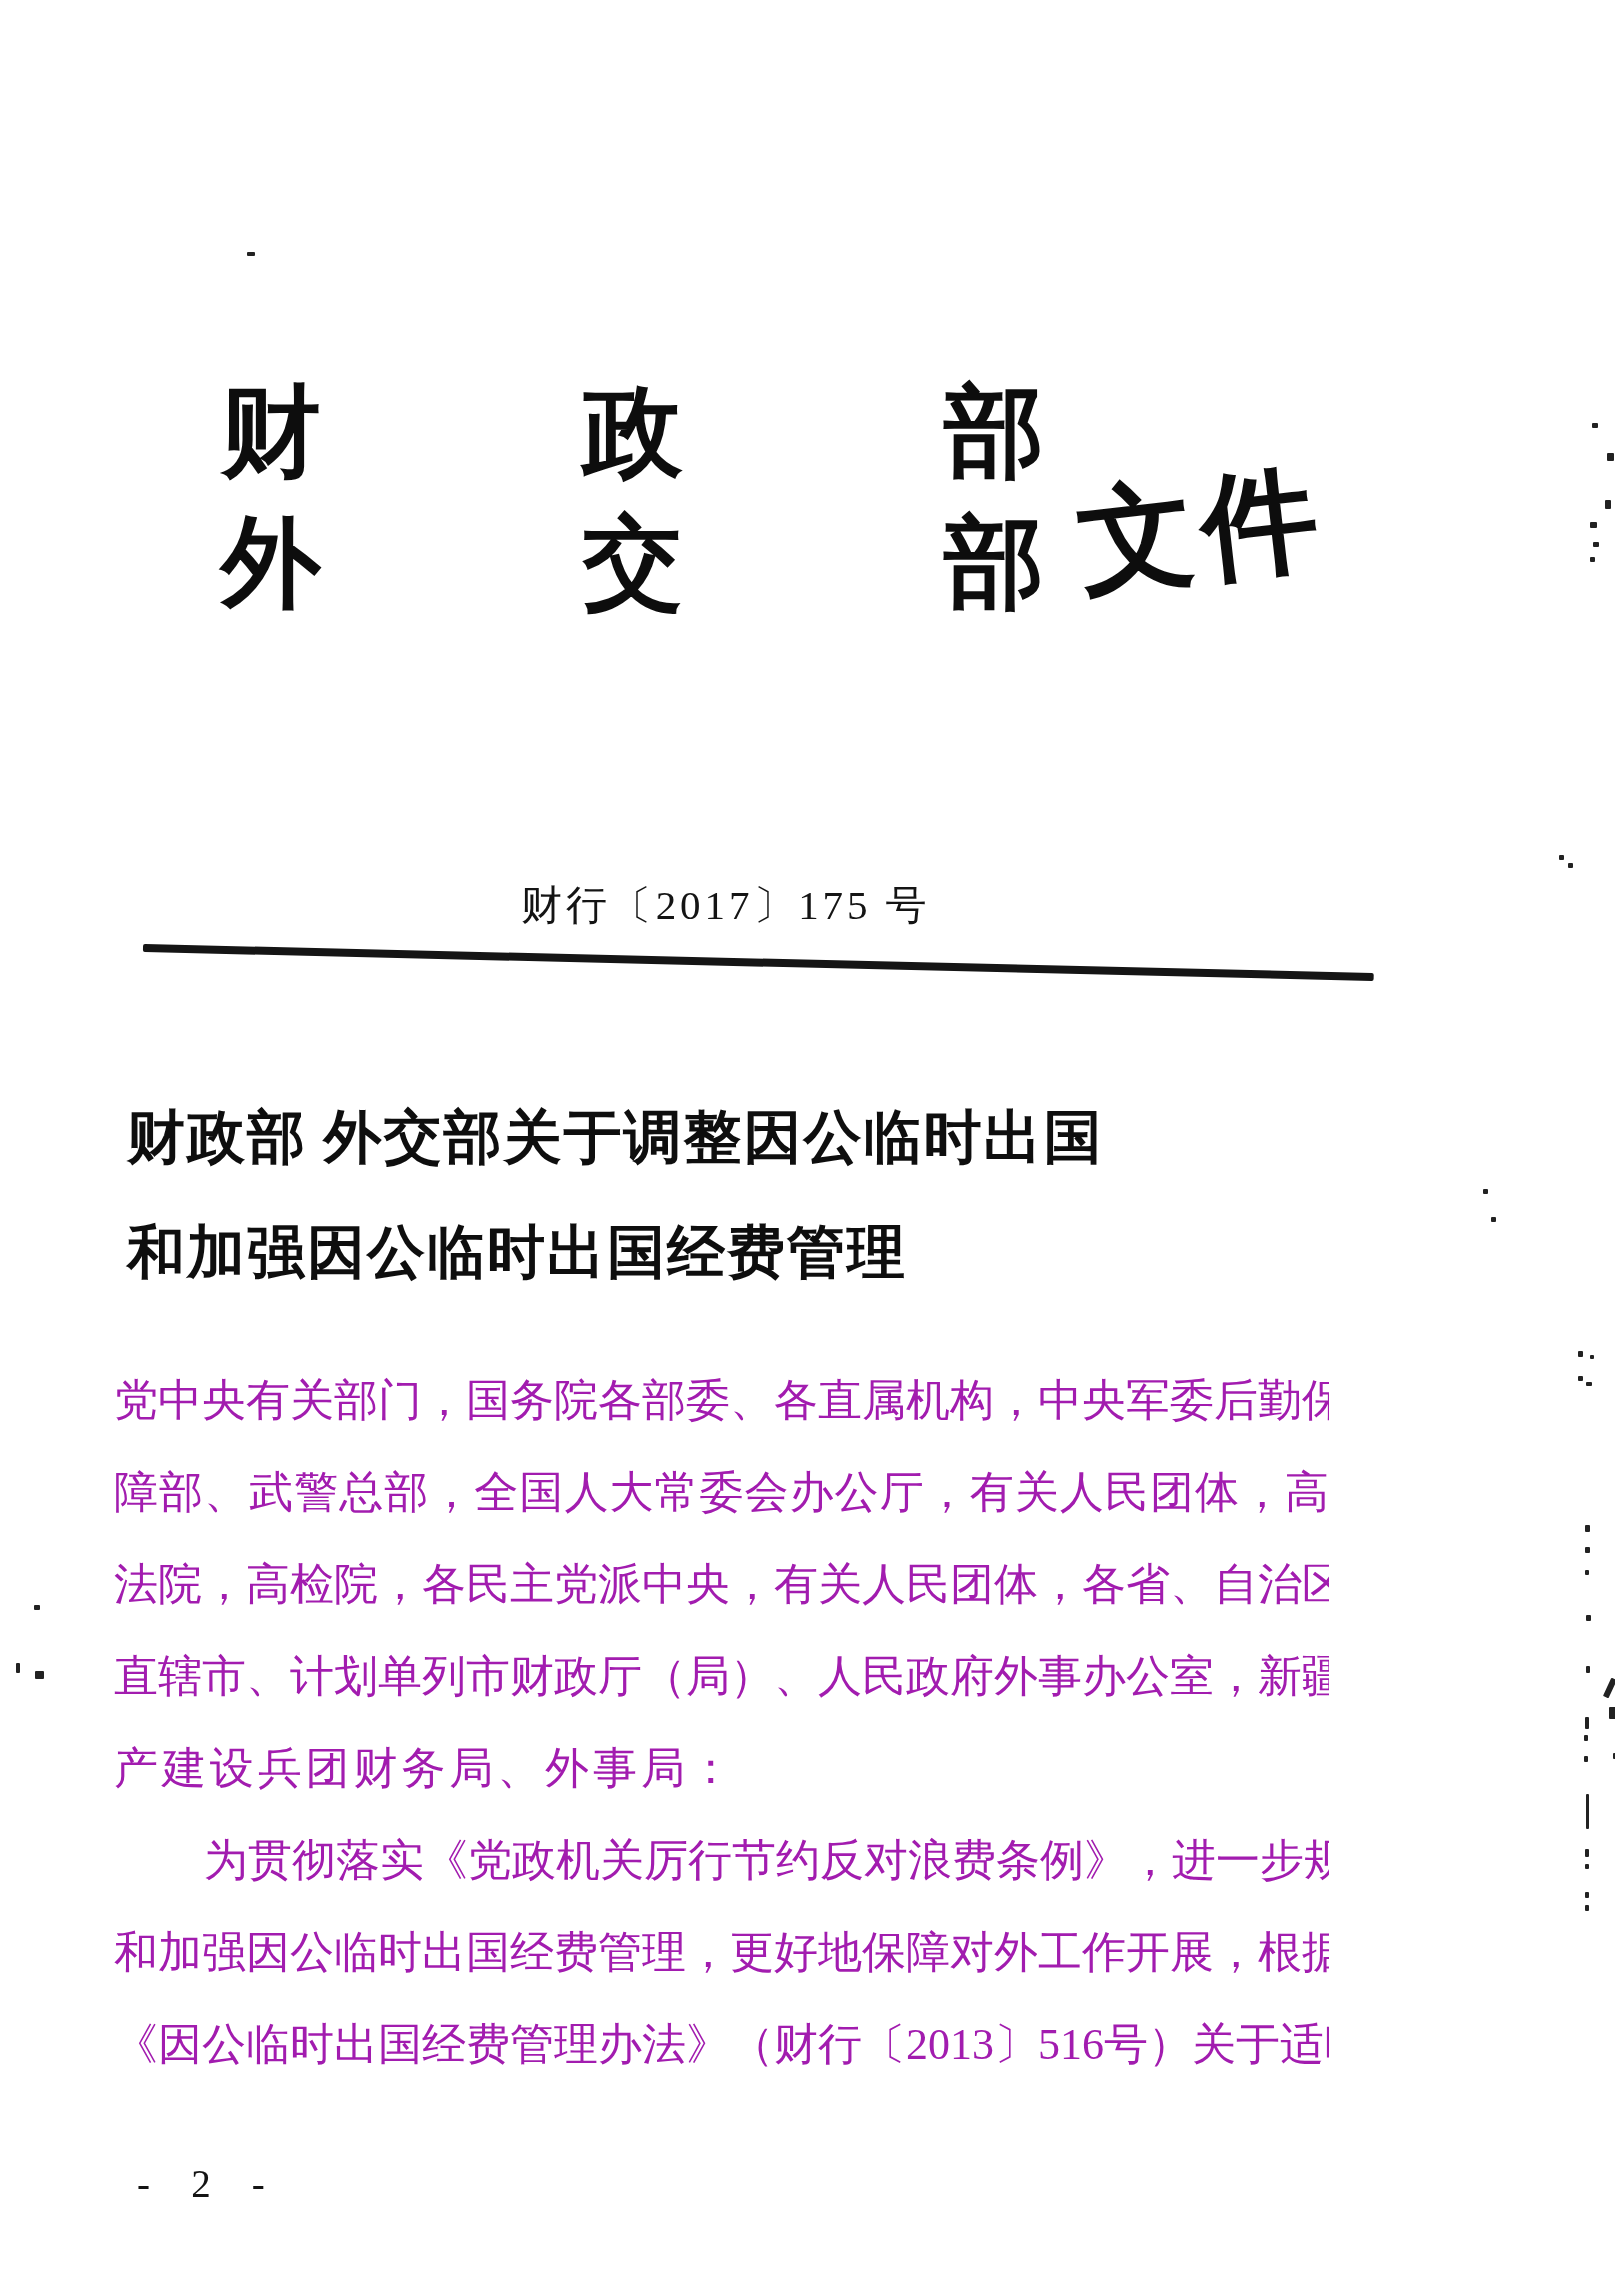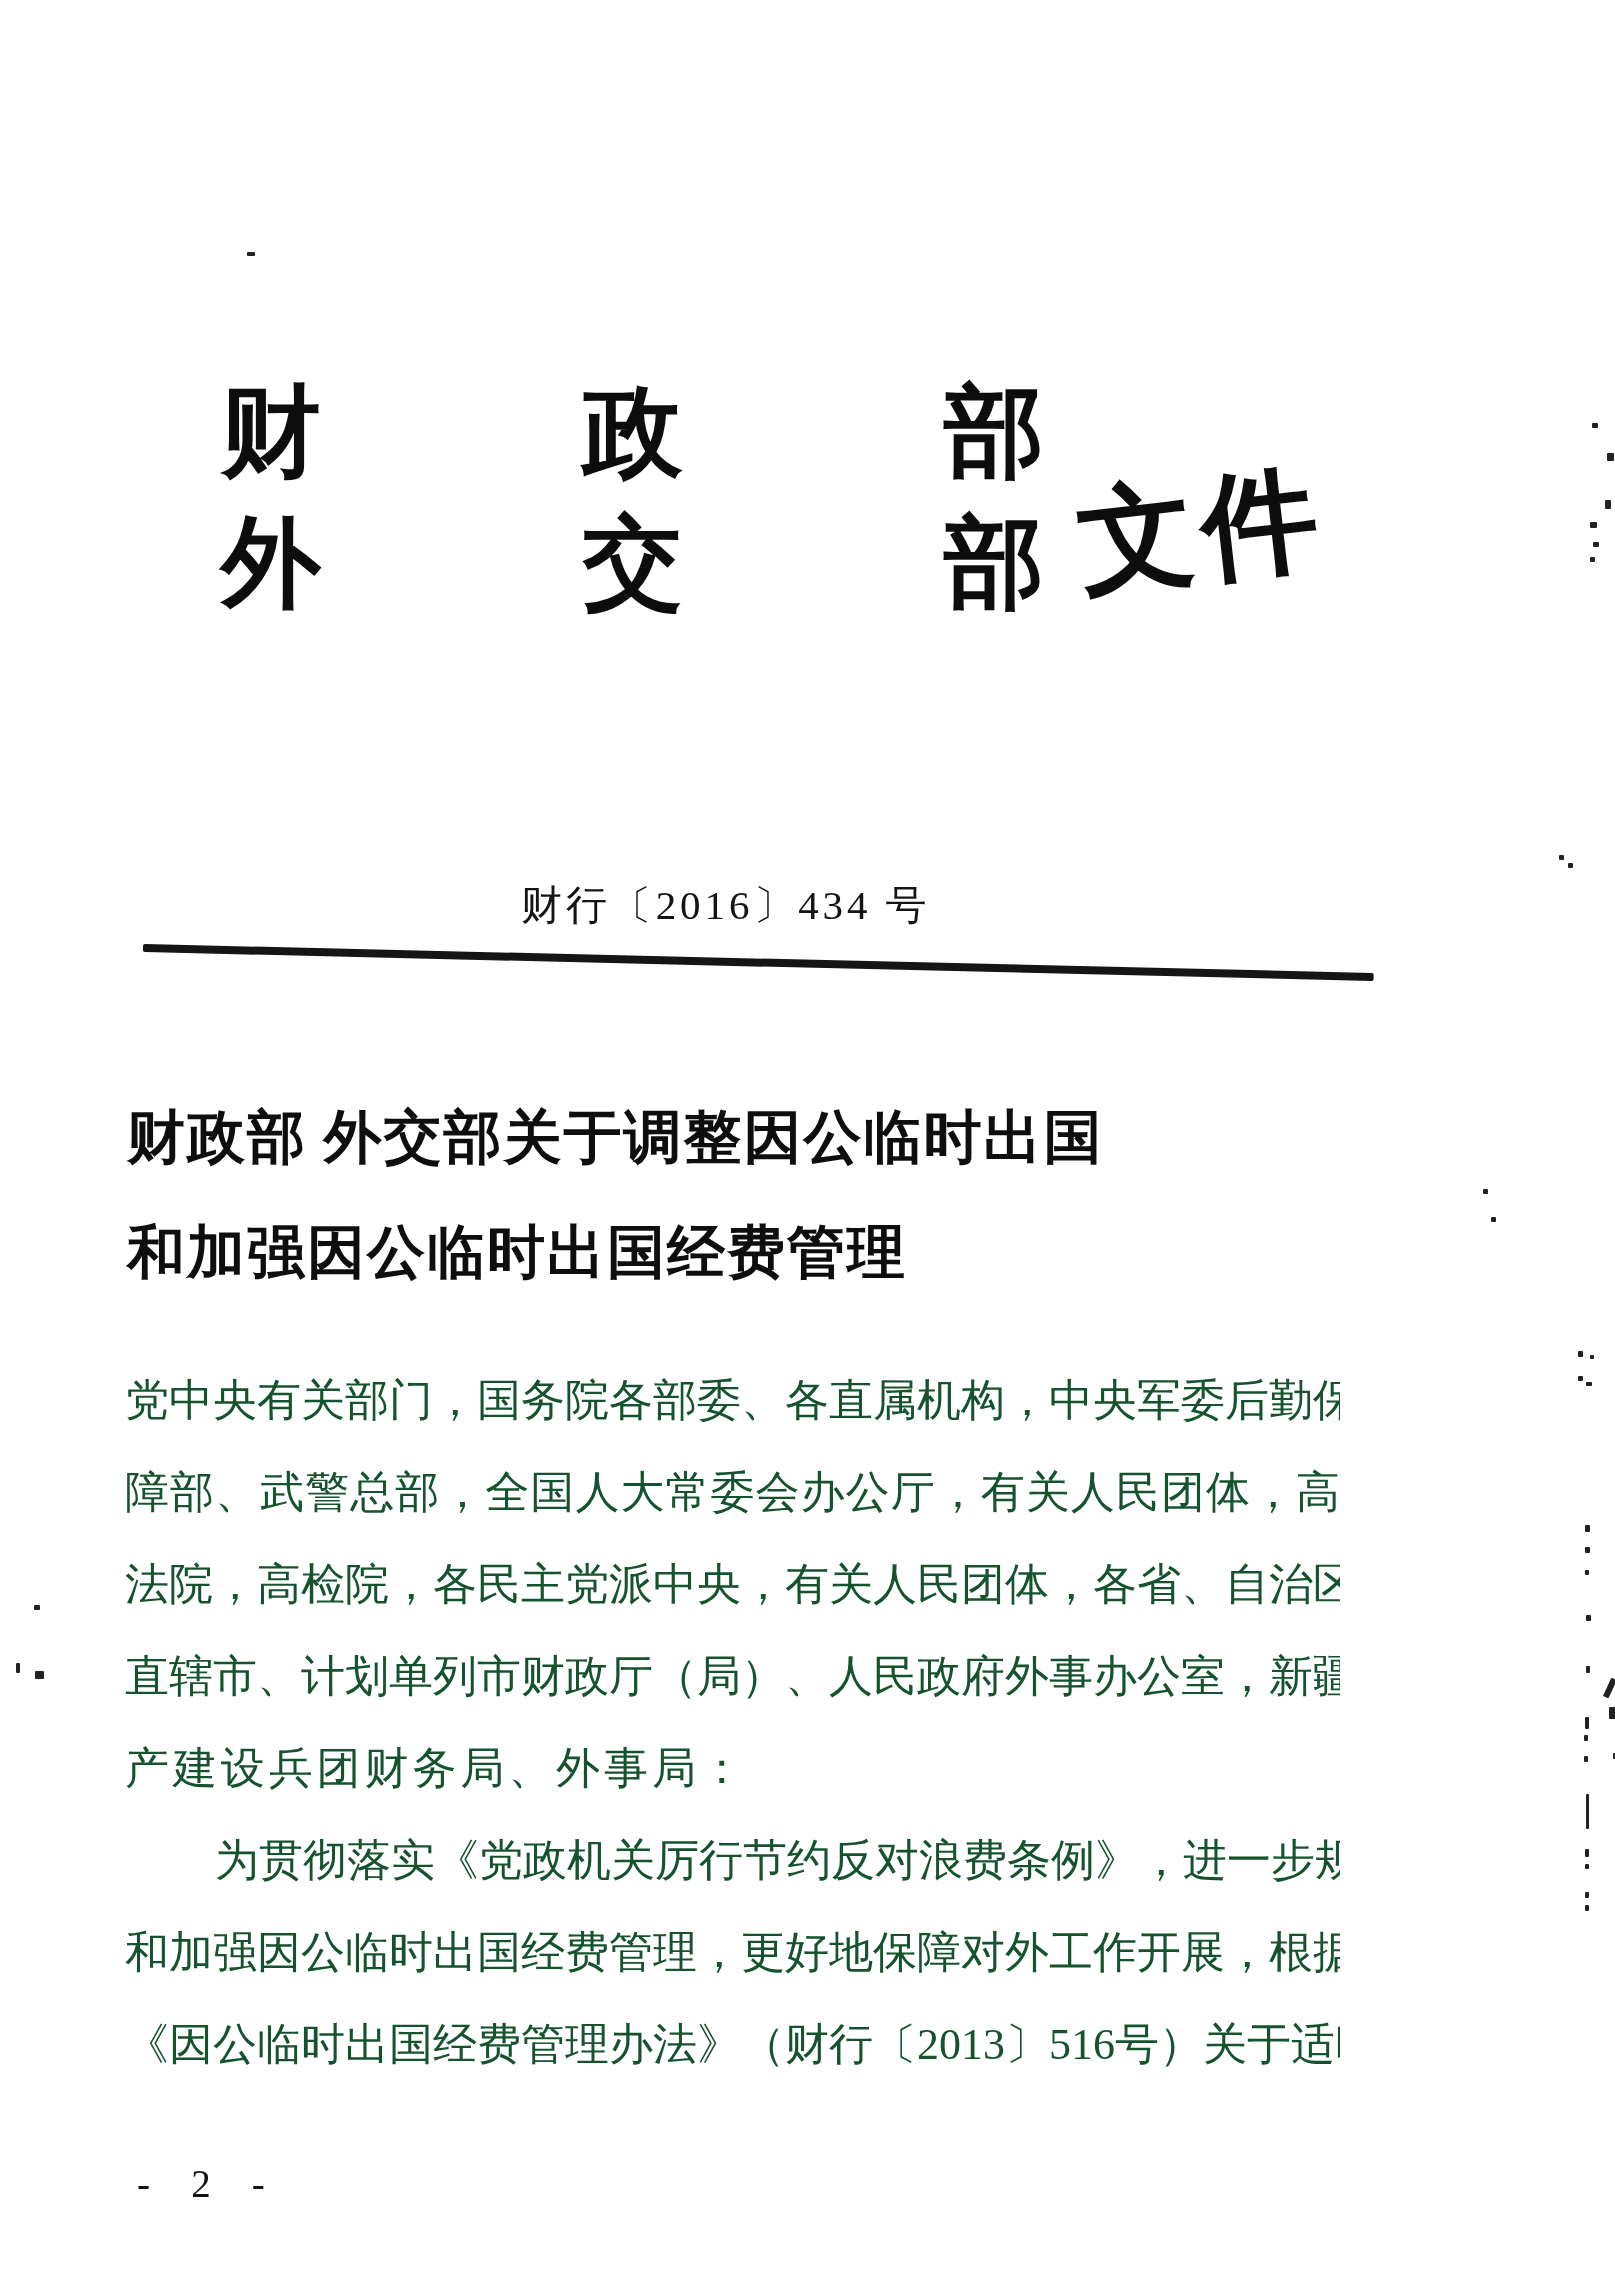--- a/index.html
+++ b/index.html
@@ -76,26 +76,26 @@
     font-size: 58px;
     line-height: 115px;
     color: #0e0e0e;
     letter-spacing: 2px;
     white-space: nowrap;
   }
 
   
   .body-block {
     position: absolute;
-    left: 125px;
+    left: 114px;
     top: 1355px;
     width: 1215px;
     font-size: 44px;
     line-height: 92px;
-    color: #14532d;
+    color: #a21caf;
   }
   .body-line {
     text-align: justify;
     text-align-last: justify;
     height: 92px;
     overflow: hidden;
     white-space: nowrap;
   }
   .body-line.short {
     text-align: right;
@@ -134,21 +134,21 @@
       <span>部</span>
     </div>
     <div class="lh-row" style="margin-top:5.9px;">
       <span>外</span>
       <span>交</span>
       <span>部</span>
     </div>
   </div>
   <div class="lh-wenjian">文件</div>
 
-  <div class="doc-number">财行〔2016〕434 号</div>
+  <div class="doc-number">财行〔2017〕175 号</div>
 
   <div class="rule"></div>
 
   <div class="title-block">
     <div>财政部 外交部关于调整因公临时出国</div>
     <div>和加强因公临时出国经费管理</div>
   </div>
 
   <div class="body-block">
     <div class="body-line">党中央有关部门，国务院各部委、各直属机构，中央军委后勤保</div>

